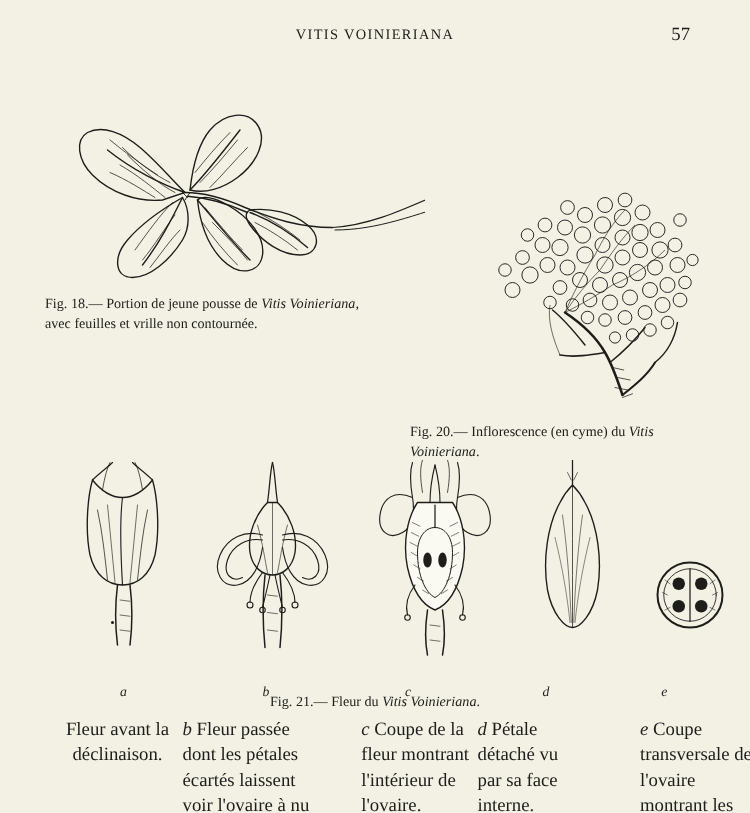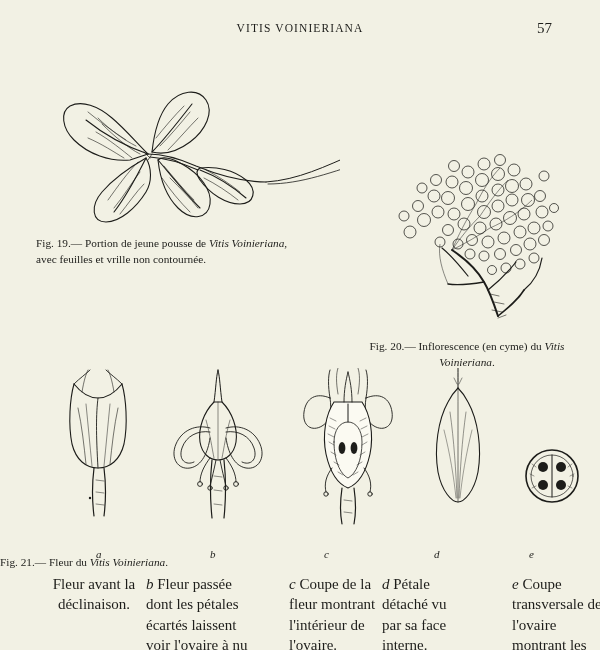--- a/index.html
+++ b/index.html
@@ -64,26 +64,26 @@
   
   .fig20 {
     position: absolute;
     left: 348px;
     top: 140px;
     width: 240px;
     height: 180px;
   }
   .cap20 {
     position: absolute;
-    left: 344px;
+    left: 328px;
     top: 338px;
     width: 246px;
     font-size: 11.3px;
     line-height: 1.45;
-    text-align: center;
+    text-align: left;
   }
 
   
   .fig21 {
     position: absolute;
     left: 24px;
     top: 368px;
     width: 560px;
     height: 175px;
   }
@@ -97,20 +97,21 @@
   .letters span {
     position: absolute;
     font-style: italic;
     font-size: 11px;
   }
   .cap21 {
     position: absolute;
     left: 0;
     top: 556px;
     width: 600px;
+    text-align: center;
     font-size: 11.3px;
   }
   .subcaps {
     position: absolute;
     left: 34px;
     top: 574px;
     width: 540px;
     height: 70px;
   }
   .subcap {
@@ -174,21 +175,21 @@
         <path d="M160 108 C176 114 192 124 206 136"></path>
         <path d="M166 108 C178 114 190 122 200 130" stroke-width="0.6"></path>
         <path d="M164 116 C176 122 188 130 198 138" stroke-width="0.6"></path>
 
         <path d="M104 90 l6 6 M112 92 l-4 6" stroke-width="0.7"></path>
       </g>
     </svg>
   </div>
 
   <div class="cap19">
-    <span>Fig. 19.</span><span>— Portion de jeune pousse de </span><span class="it">Vitis Voinieriana</span><span>, avec feuilles et vrille non contournée.</span>
+    <span>Fig. 18.</span><span>— Portion de jeune pousse de </span><span class="it">Vitis Voinieriana</span><span>, avec feuilles et vrille non contournée.</span>
   </div>
 
   <div class="fig20">
     <svg width="240" height="185" viewBox="0 0 240 185" xmlns="http://www.w3.org/2000/svg">
       <g stroke="#1d1d1a" fill="none" stroke-width="0.9" stroke-linecap="round">
 
         <path d="M150 176 C146 164 142 152 136 142 C128 128 116 118 104 110" stroke-width="2"></path>
         <path d="M150 176 C160 168 170 160 176 150" stroke-width="1.6"></path>
         <path d="M136 142 C124 144 112 146 100 144" stroke-width="1.4"></path>
         <path d="M120 136 C112 126 104 116 94 108" stroke-width="1.2"></path>

